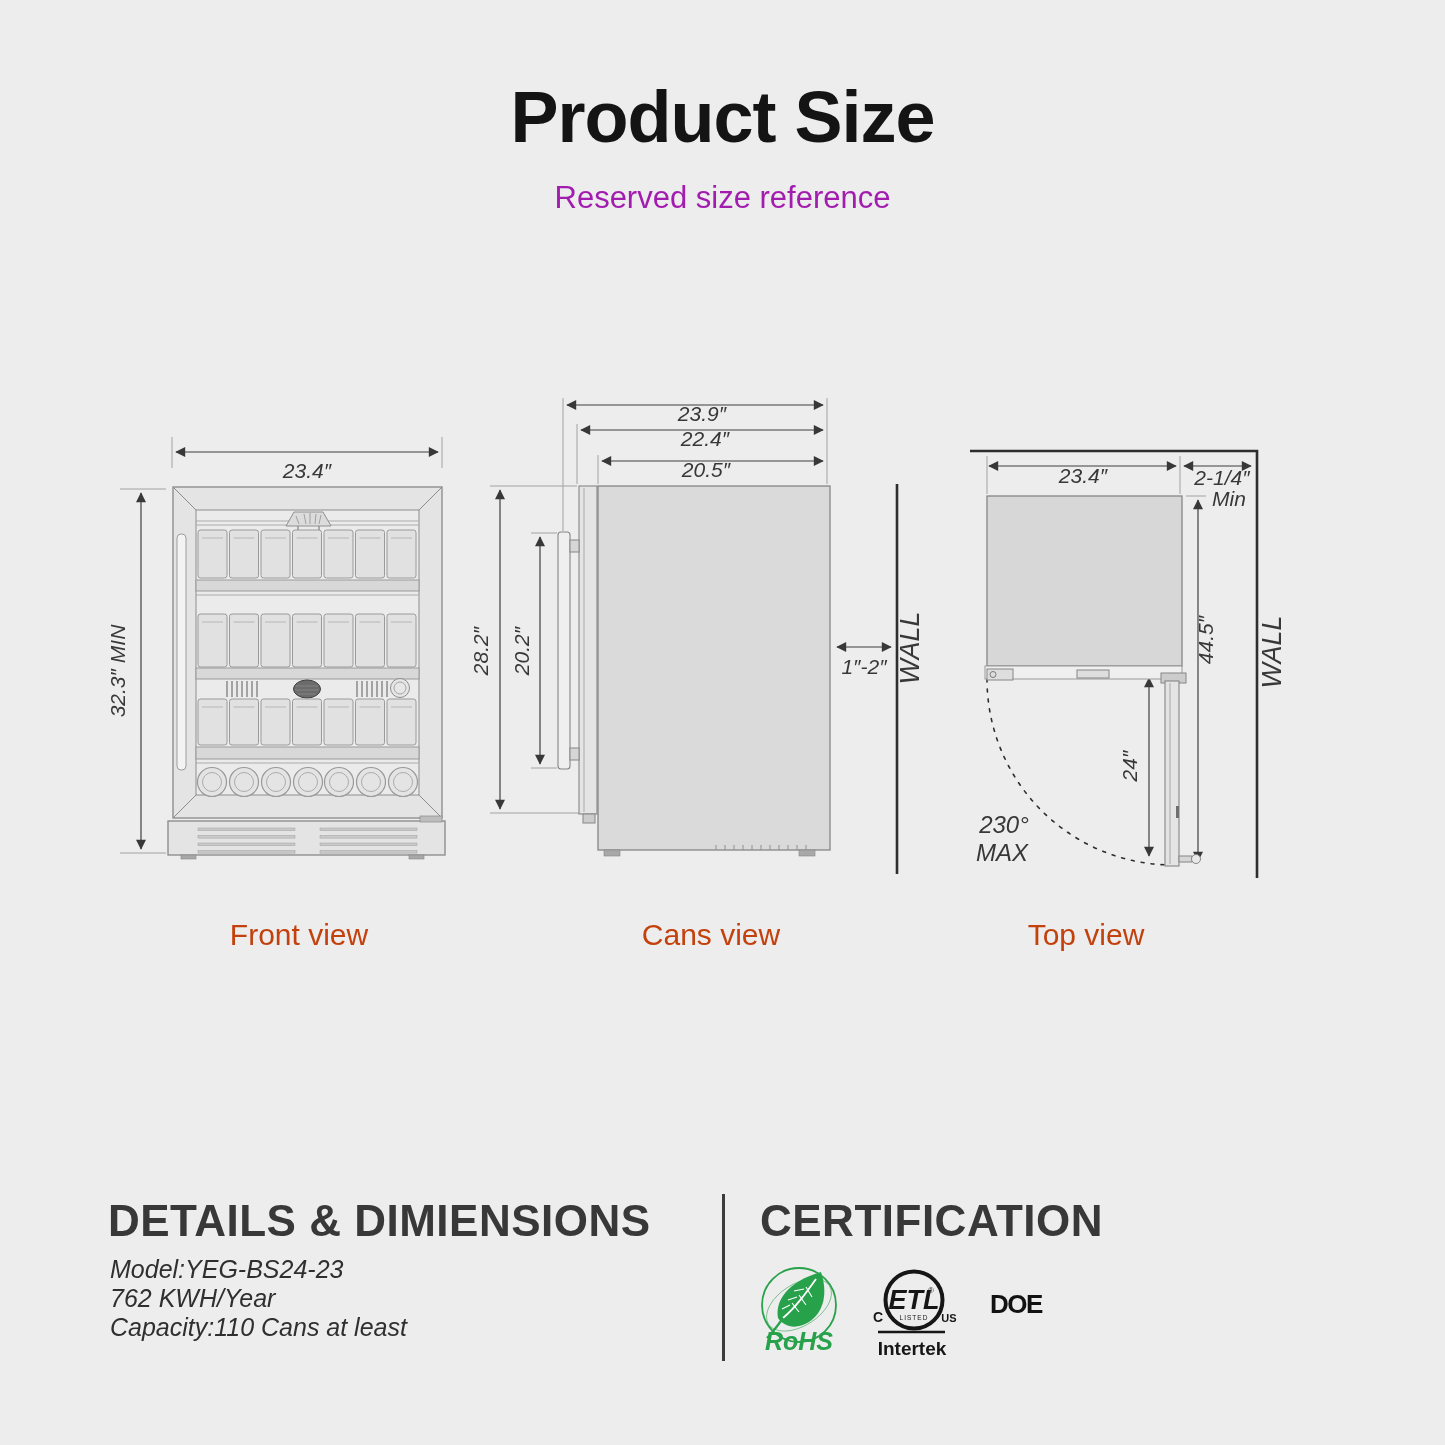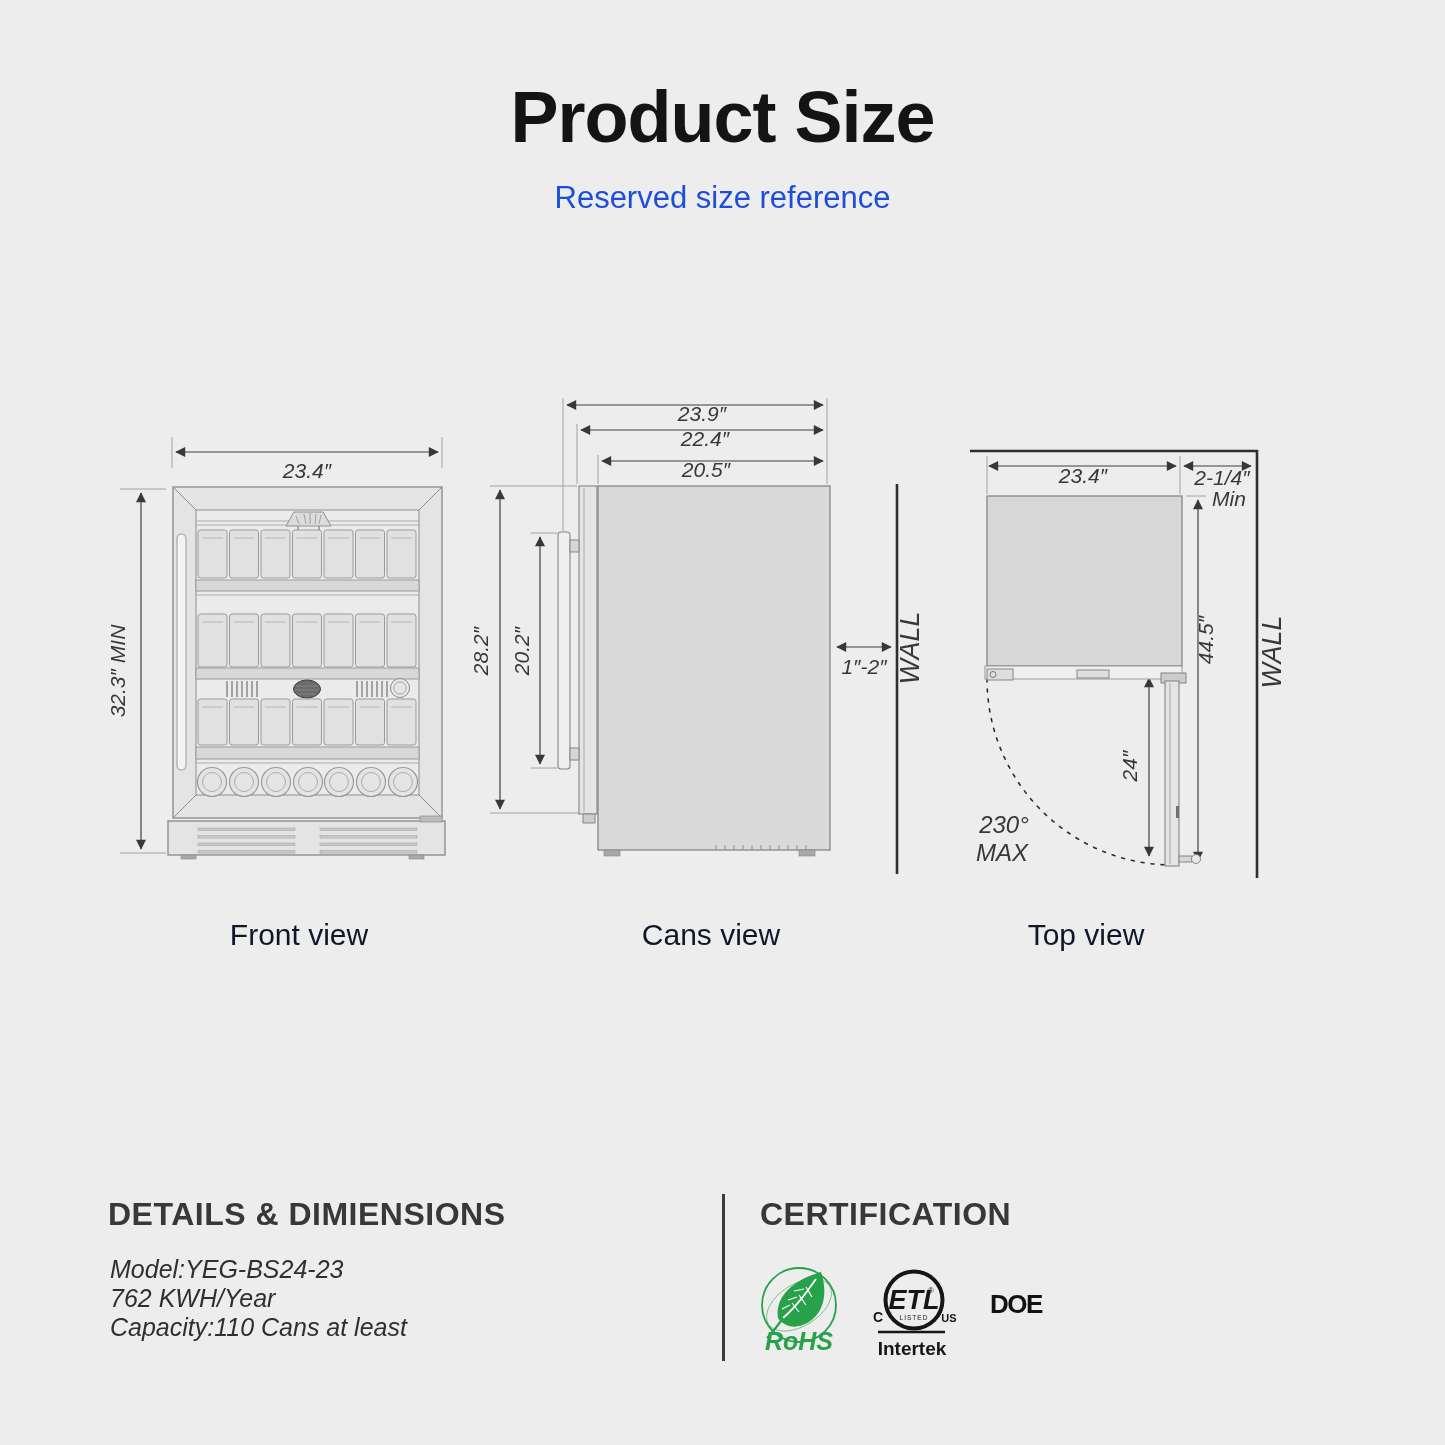--- a/index.html
+++ b/index.html
@@ -1,22 +1,22 @@
 <!DOCTYPE html>
 <html><head>
 <meta charset="utf-8">
 <style>
   html,body{margin:0;padding:0;background:#ededed;}
   .page{position:relative;width:1443px;height:1445px;background:#ededed;overflow:hidden;
         font-family:"Liberation Sans",sans-serif;color:#1c1c1c;padding-left:36px;}
   .header{position:absolute;top:0;left:0;width:1445px;text-align:center;}
   .title{margin:0;margin-top:76px;font-size:72px;font-weight:800;letter-spacing:-1px;color:#141414;}
-  .subtitle{margin-top:22px;font-size:31px;font-weight:400;color:#1d4ed8;}
+  .subtitle{margin-top:22px;font-size:31px;font-weight:400;color:#a21caf;}
   .diagram{position:absolute;left:0;top:0;width:1445px;height:1445px;}
-  .caption{position:absolute;transform:translateX(-50%);font-size:30px;color:#0f172a;top:918px;white-space:nowrap;}
+  .caption{position:absolute;transform:translateX(-50%);font-size:30px;color:#c2410c;top:918px;white-space:nowrap;}
   
   .ext{stroke:#a2a2a2;stroke-width:1;fill:none;}
   .dim{stroke:#3e3e3e;stroke-width:1.2;}
   .wall{stroke:#2e2e2e;stroke-width:2.6;fill:none;}
   .arcdash{stroke:#2e2e2e;stroke-width:1.6;fill:none;stroke-dasharray:3 7;stroke-linecap:round;}
   .dimtxt{font:italic 21px "Liberation Sans",sans-serif;fill:#383838;text-anchor:middle;}
   .walltxt{font:italic 27px "Liberation Sans",sans-serif;fill:#383838;text-anchor:middle;}
   .swingtxt{font:italic 24px "Liberation Sans",sans-serif;fill:#383838;text-anchor:middle;}
   .body1{fill:#e4e4e4;stroke:#878787;stroke-width:1.3;}
   .inner1{fill:#ebebeb;stroke:#8d8d8d;stroke-width:1;}
@@ -32,21 +32,21 @@
   .sideBody{fill:#dadada;stroke:#868686;stroke-width:1.3;}
   .doorFill{fill:#e4e4e4;stroke:#868686;stroke-width:1.1;}
   .handleFill{fill:#efefef;stroke:#868686;stroke-width:1.1;}
   .armFill{fill:#d6d6d6;stroke:#868686;stroke-width:1;}
   .topBody{fill:#d7d7d7;stroke:#868686;stroke-width:1.3;}
   .band{fill:#efefef;stroke:#9a9a9a;stroke-width:1;}
   .part{fill:#dedede;stroke:#868686;stroke-width:1;}
   .partDark{fill:#cccccc;stroke:#868686;stroke-width:1;}
   .foot{fill:#a8a8a8;stroke:#868686;stroke-width:.6;}
   
-  .bottom-heading{position:absolute;font-size:32px;font-weight:800;letter-spacing:.5px;color:#383838;white-space:nowrap;}
+  .bottom-heading{position:absolute;font-size:44px;font-weight:800;letter-spacing:.5px;color:#383838;white-space:nowrap;}
   .details-rows{position:absolute;left:110px;top:1255px;width:592px;}
   .detail-row{display:flex;font:italic 25px/29px "Liberation Sans",sans-serif;color:#2f2f2f;}
   .divider{position:absolute;left:722px;top:1194px;width:2.5px;height:167px;background:#3c3c3c;}
   .doe{position:absolute;left:990px;top:1289px;font-size:26px;font-weight:800;letter-spacing:-1.5px;color:#121212;}
   .logo-svg{position:absolute;}
 </style>
 </head>
 <body>
 
 <div class="page">

